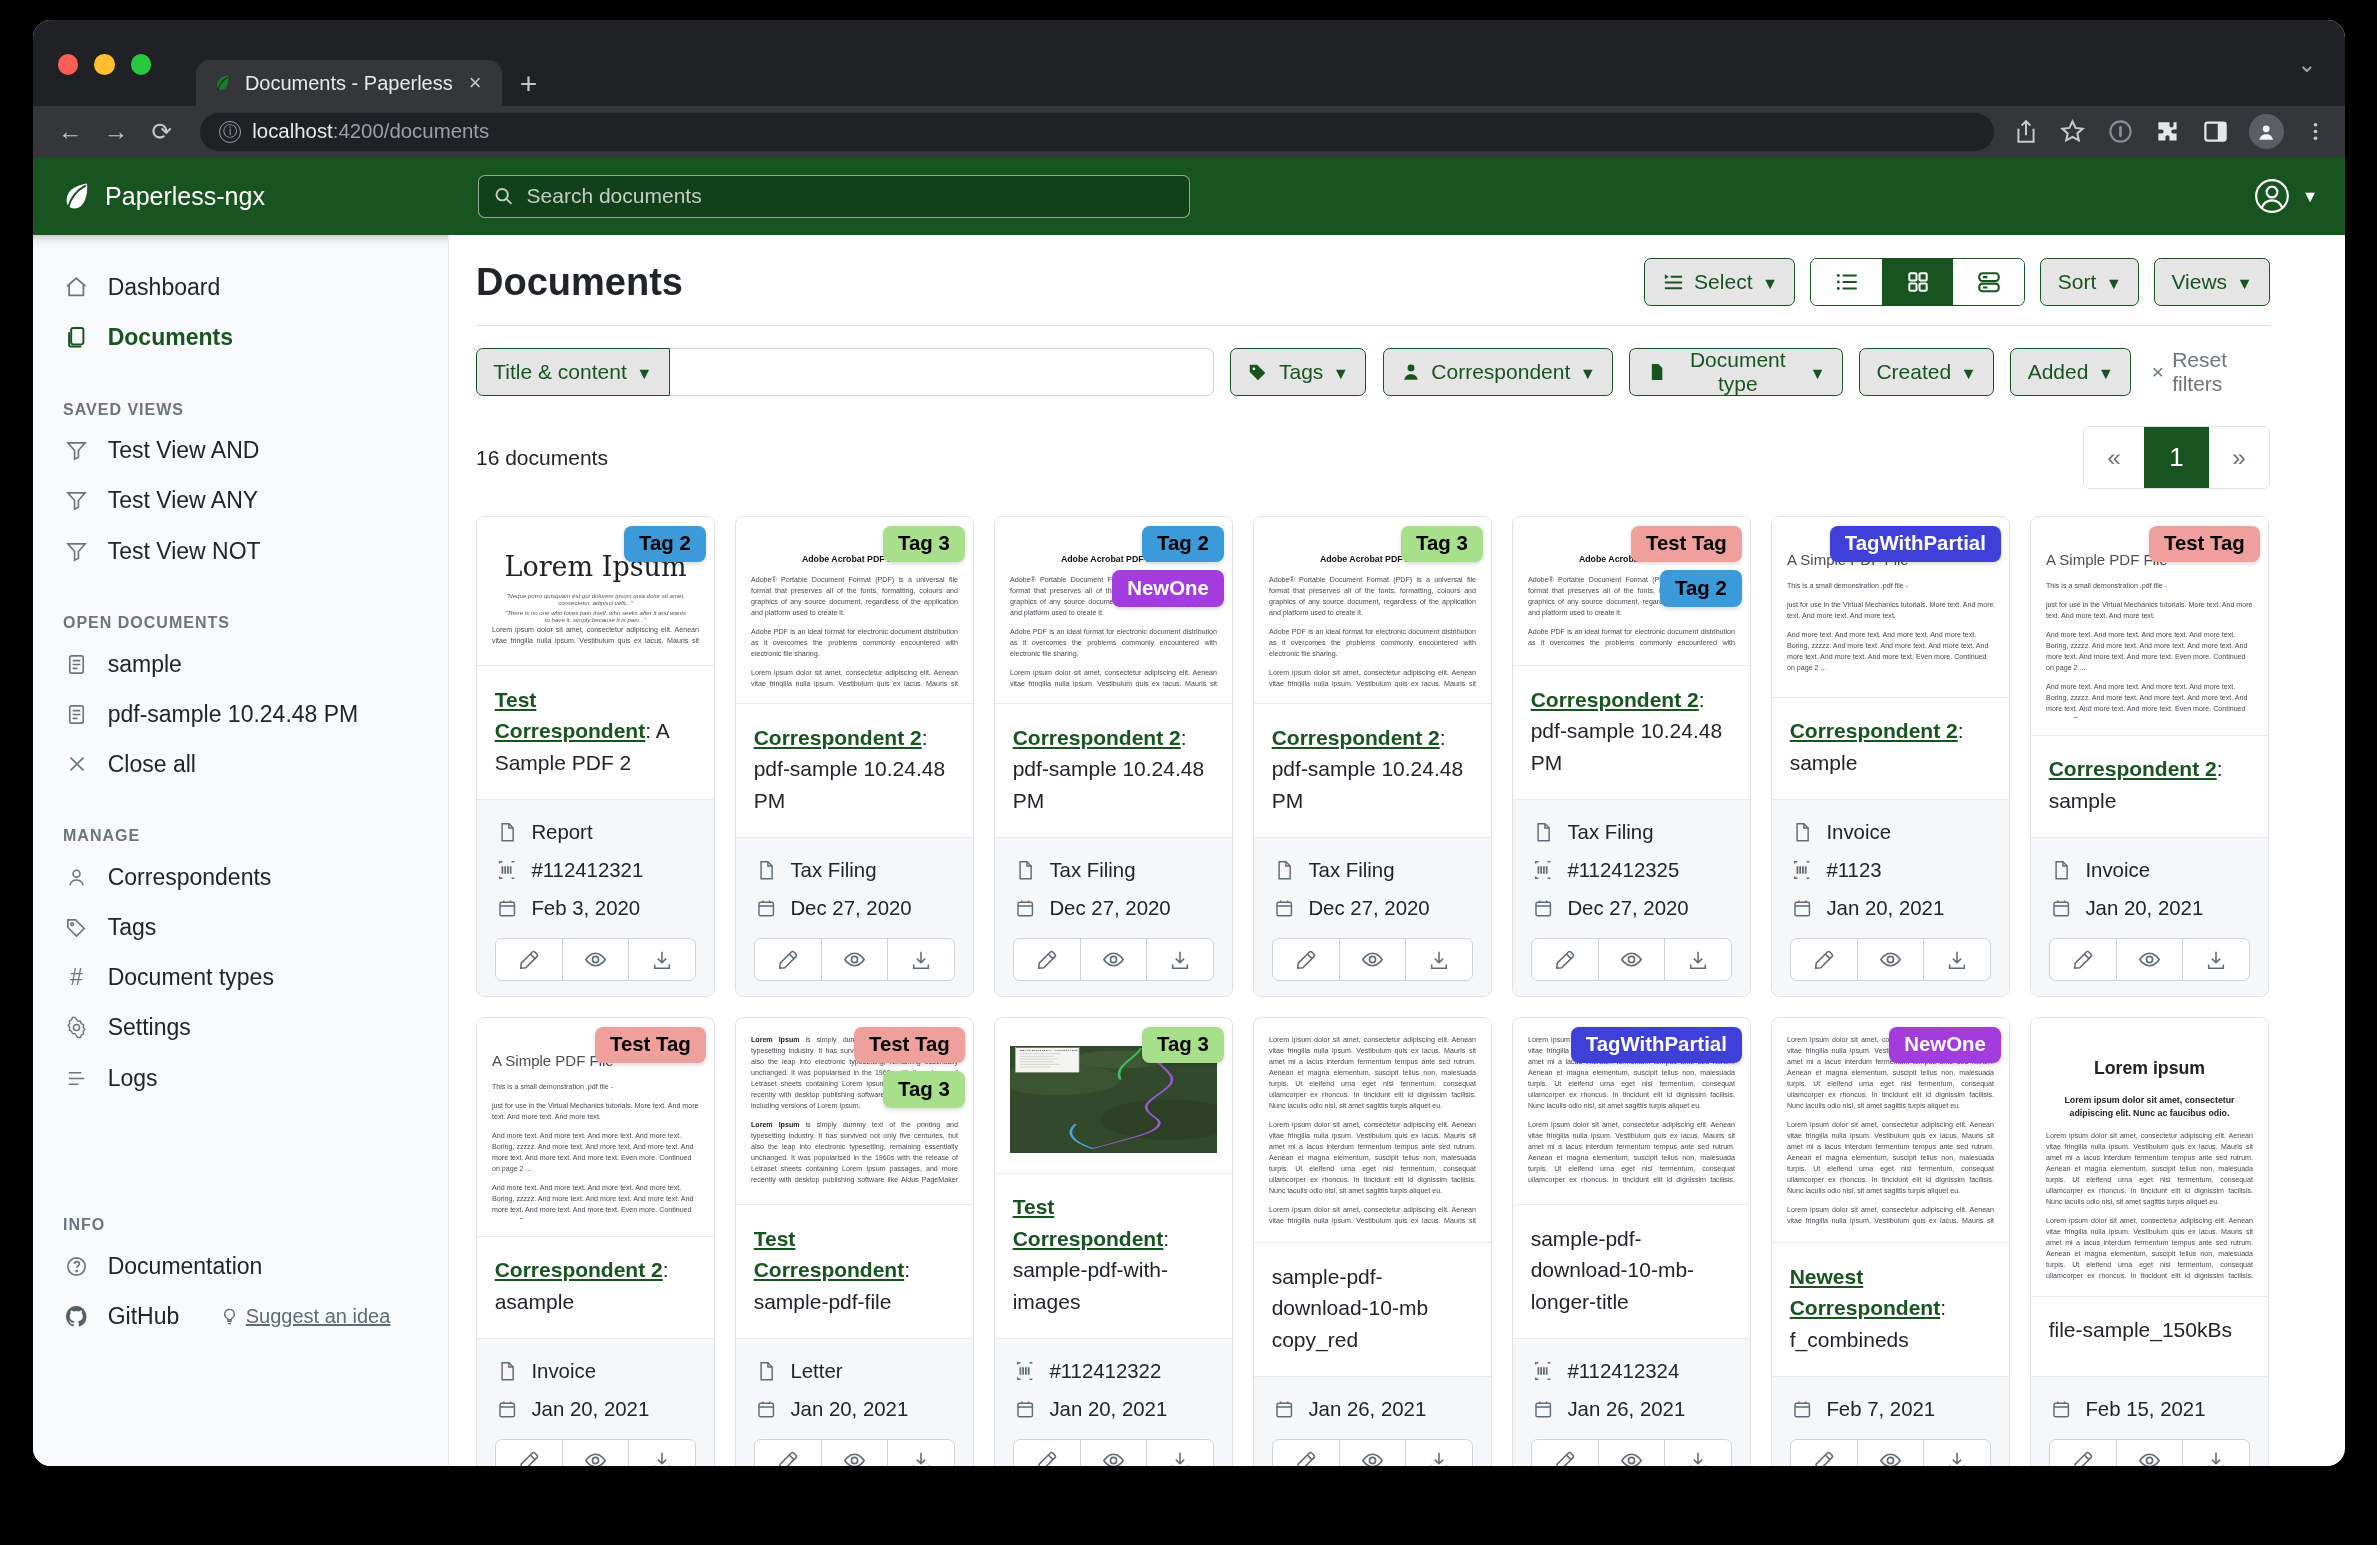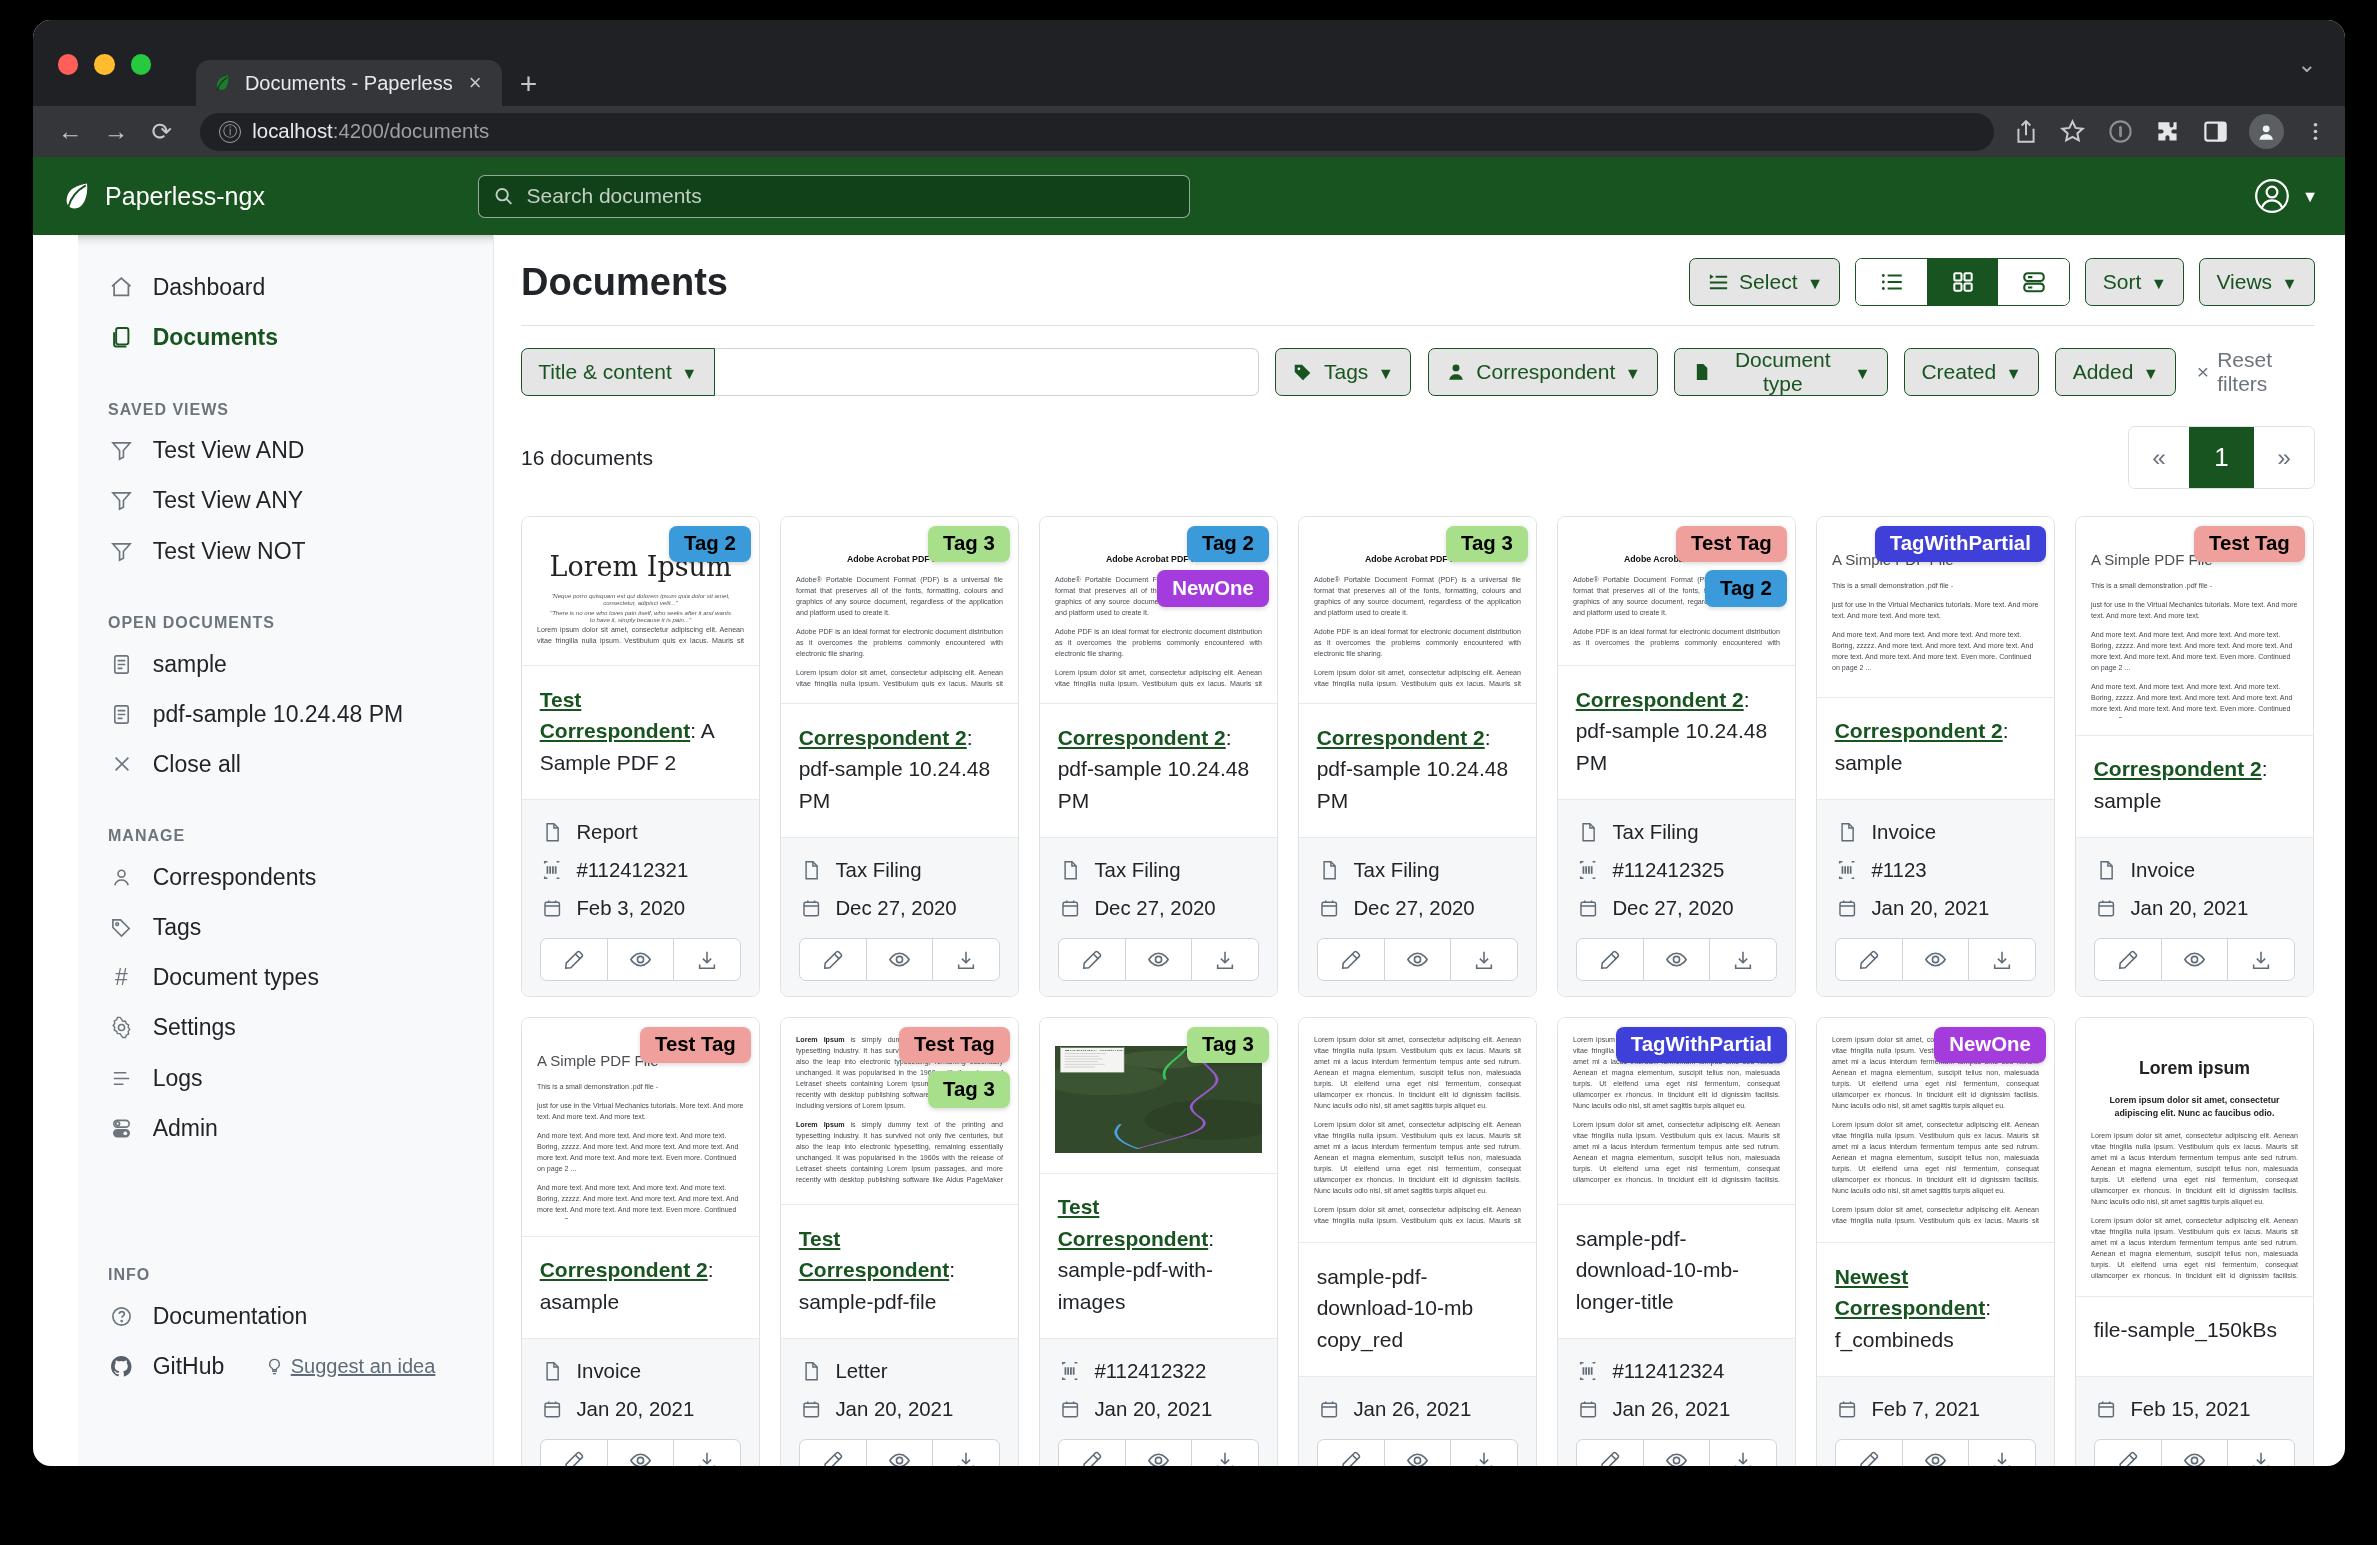--- a/index.html
+++ b/index.html
@@ -31,21 +31,21 @@
   
   .appheader{height:78px;background:#17541f;display:flex;align-items:center;color:#fff;}
   .brand{width:416px;display:flex;align-items:center;gap:13.6px;padding-left:28.5px;flex:none;}
   .brand-name{font-size:25px;font-weight:400;}
   .searchwrap{width:712px;height:43px;background:rgba(0,0,0,.22);border:1.4px solid rgba(255,255,255,.55);border-radius:6.8px;display:flex;align-items:center;padding:0 13.6px;gap:11px;margin-left:29px;}
   .searchwrap input{background:transparent;border:none;outline:none;color:#fff;font-size:21px;width:100%;font-family:inherit;}
   .searchwrap input::placeholder{color:#c2cfc5;}
   .hdr-right{margin-left:auto;margin-right:27px;display:flex;align-items:center;gap:11px;}
 
   
-  .appbody{display:flex;height:1282px;padding-left:45px;}
+  .appbody{display:flex;height:1282px;}
   .sidebar{width:416px;flex:none;background:#f8f9fa;border-right:0.7px solid #e5e7e9;padding:27px 0 0 0;position:relative;box-shadow:inset 0 12.2px 12.2px -12.2px rgba(0,0,0,.35);}
   .snav{list-style:none;margin:0;padding:0;}
   .sitem{display:flex;align-items:center;gap:17.7px;padding:11.6px 30px;font-size:23px;color:#212529;cursor:pointer;}
   .sitem .sic{width:27px;display:flex;justify-content:center;color:#6c757d;flex:none;}
   .sitem.active{color:#17541f;font-weight:700;}
   .sitem.active .sic{color:#17541f;}
   .shead{font-size:16px;font-weight:700;letter-spacing:1px;color:#6c757d;padding:11px 30px 6.8px;margin-top:27px;}
   .sfoot{position:absolute;left:30px;bottom:31px;font-size:20.4px;color:#6c757d;}
   .suggest{color:#5f6b76;font-size:20px;text-decoration:underline;margin-left:23px;display:inline-flex;align-items:center;gap:6.8px;}
 
@@ -301,31 +301,20 @@
             </span>
           <span>Settings</span>
         </li>
         <li class="sitem">
           <span class="sic">
               <svg width="23" height="23" viewBox="0 0 24 24" fill="none" stroke="currentColor" stroke-width="1.8">
                 <path d="M4 6h13M4 12h16M4 18h10"></path>
               </svg>
             </span>
           <span>Logs</span>
-        </li>
-        <li class="sitem">
-          <span class="sic">
-              <svg width="23" height="23" viewBox="0 0 24 24" fill="none" stroke="currentColor" stroke-width="1.7">
-                <rect x="4" y="3.5" width="16" height="7" rx="3.5"></rect>
-                <circle cx="8" cy="7" r="2"></circle>
-                <rect x="4" y="13.5" width="16" height="7" rx="3.5" fill="currentColor"></rect>
-                <circle cx="16" cy="17" r="2" fill="#f8f9fa" stroke="none"></circle>
-              </svg>
-            </span>
-          <span>Admin</span>
         </li>
       </ul>
       <div class="shead" style="margin-top:102px">INFO</div>
       <ul class="snav">
         <li class="sitem">
           <span class="sic">
               <svg width="23" height="23" viewBox="0 0 24 24" fill="none" stroke="currentColor" stroke-width="1.7">
                 <circle cx="12" cy="12" r="9"></circle>
                 <path d="M9.6 9.2c.3-1.6 1.5-2.4 2.9-2.3 1.4.1 2.5 1 2.5 2.4 0 1.8-2.4 2.2-2.7 3.8"></path>
                 <circle cx="12.2" cy="16.8" r=".6" fill="currentColor"></circle>

